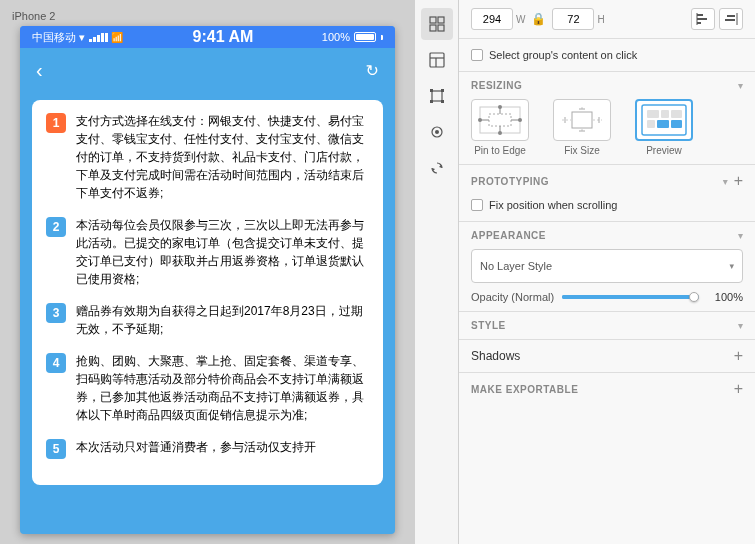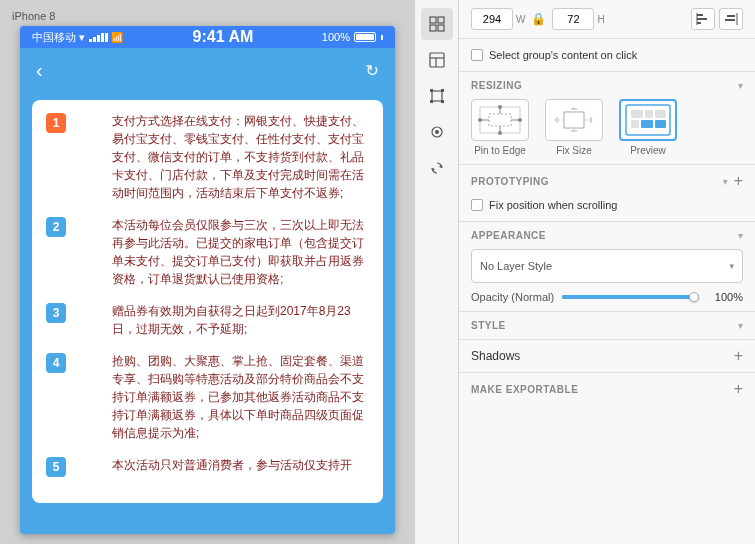--- a/index.html
+++ b/index.html
@@ -166,23 +166,22 @@
       margin-top: 1px;
     }
     .n1 { background: #ff6b35; }
     .n2 { background: #4aa8e8; }
     .n3 { background: #4aa8e8; }
     .n4 { background: #4aa8e8; }
     .n5 { background: #4aa8e8; }
 
     .rule-text {
       font-size: 12px;
-      color: #7f1d1d;
+      color: #000000;
       line-height: 1.5;
-      margin-left: 36px;
     }
 
     
     .right-section {
       flex: 1;
       display: flex;
       flex-direction: row;
       background: #f0f0f0;
     }
 
@@ -298,21 +297,21 @@
       flex-shrink: 0;
     }
     .checkbox-label {
       font-size: 11px;
       color: #333;
     }
 
     
     .resize-options {
       display: flex;
-      gap: 16px;
+      gap: 24px;
       margin-top: 4px;
     }
 
     .resize-option {
       display: flex;
       flex-direction: column;
       align-items: center;
       gap: 4px;
       cursor: pointer;
     }
@@ -453,21 +452,21 @@
 
     .chevron {
       font-size: 10px;
       color: #aaa;
     }
   </style>
 </head>
 <body>
 
 <div class="iphone-panel">
-  <span class="iphone-label">iPhone 8</span>
+  <span class="iphone-label">iPhone 2</span>
   <div class="iphone-frame">
 
     <div class="status-bar">
       <div class="status-left">
         <span>中国移动 ▾</span>
         <div class="signal-bars">
           <div class="signal-bar" style="height:3px"></div>
           <div class="signal-bar" style="height:5px"></div>
           <div class="signal-bar" style="height:7px"></div>
           <div class="signal-bar" style="height:9px"></div>

